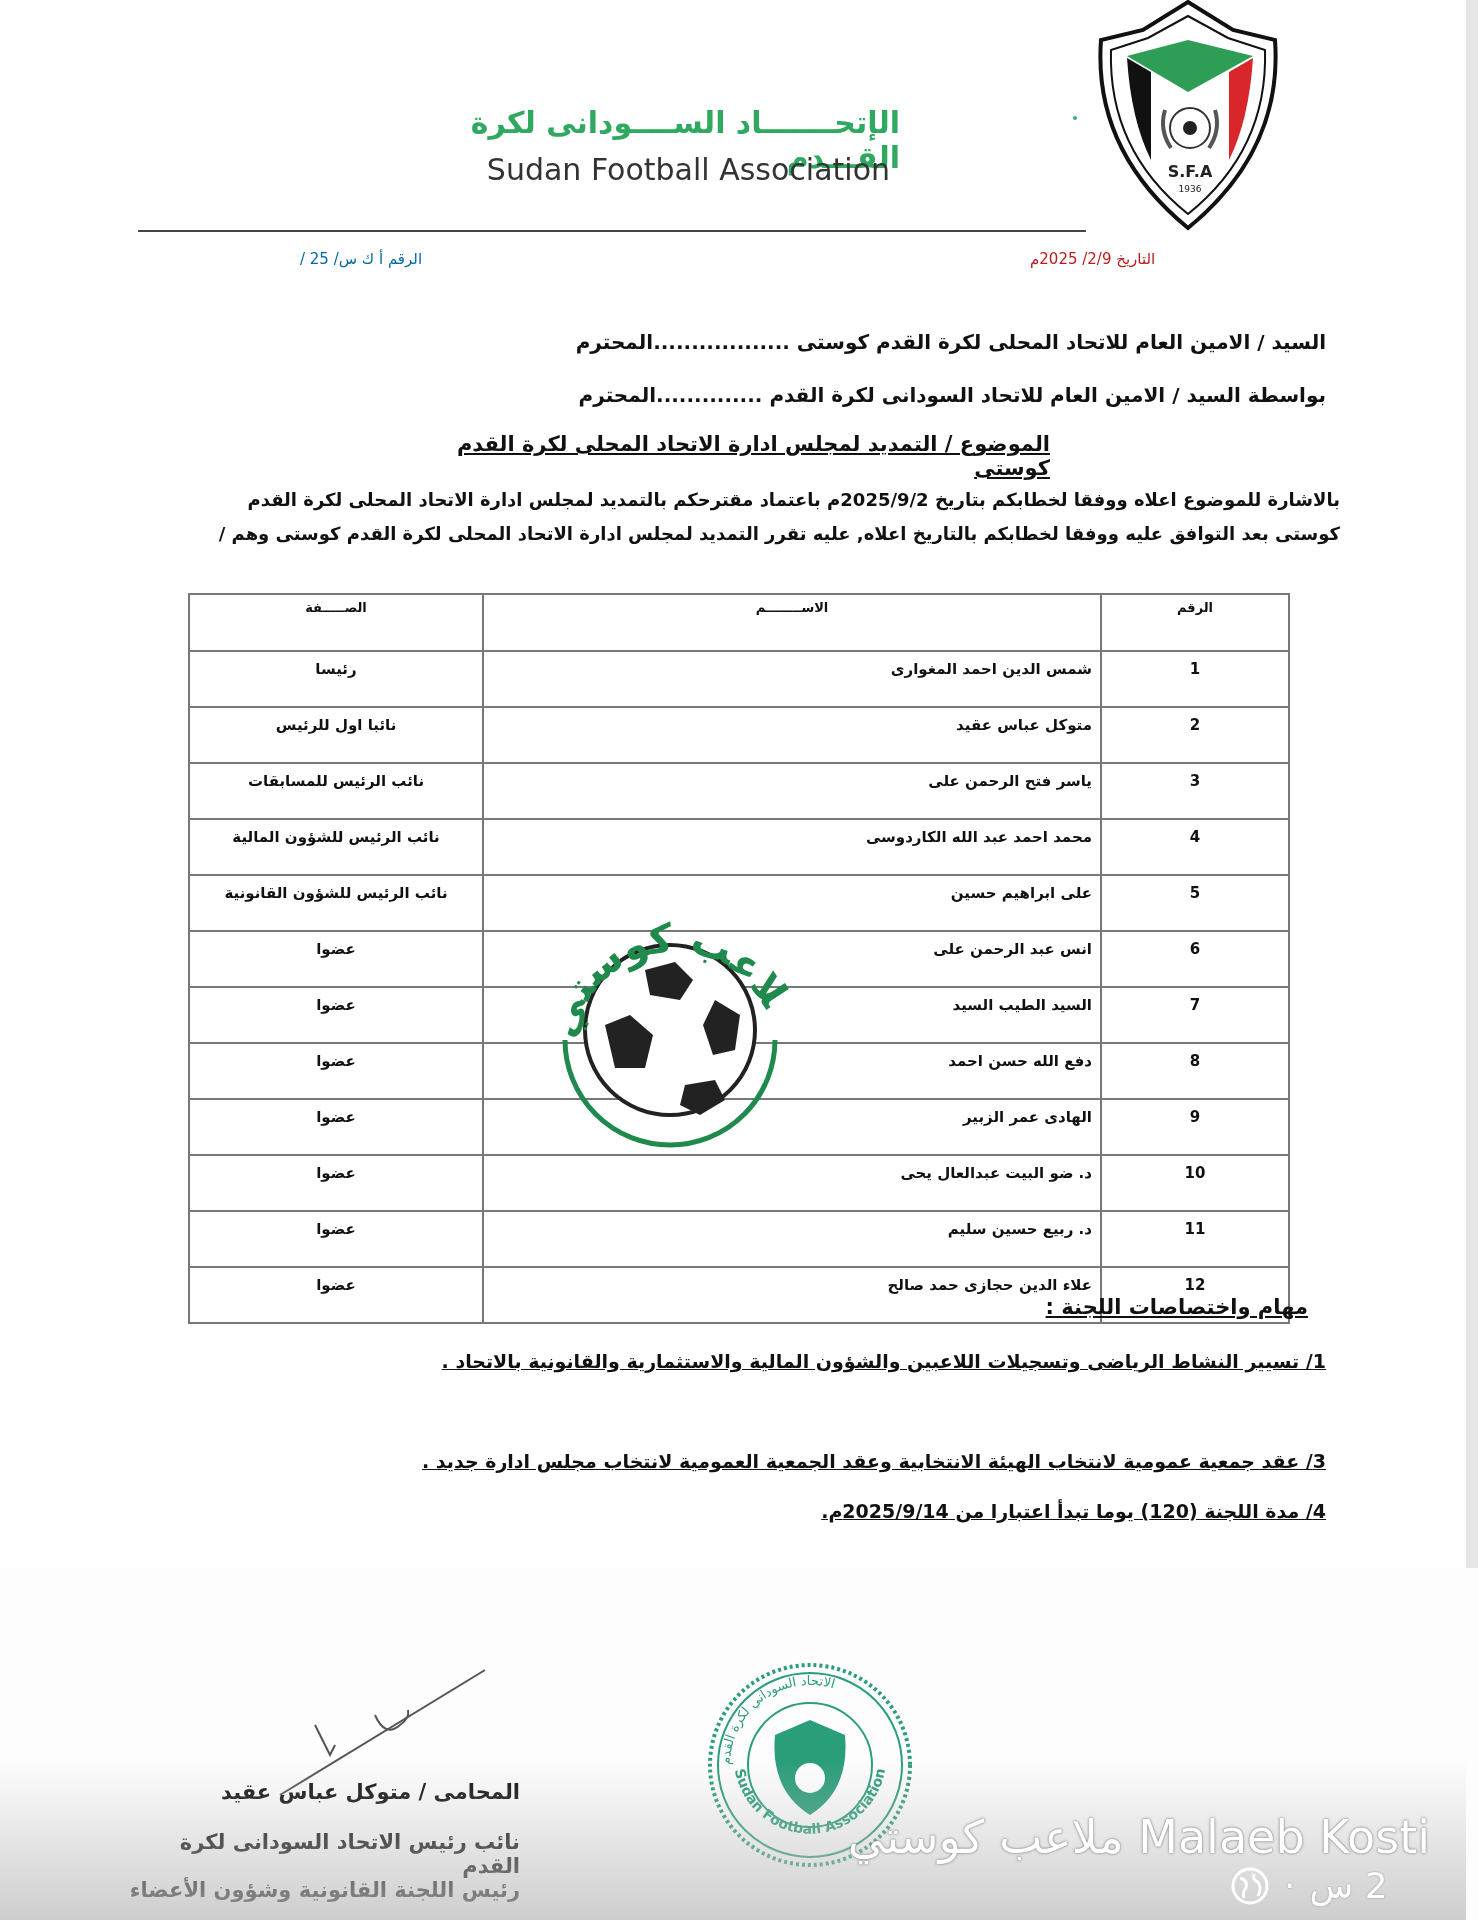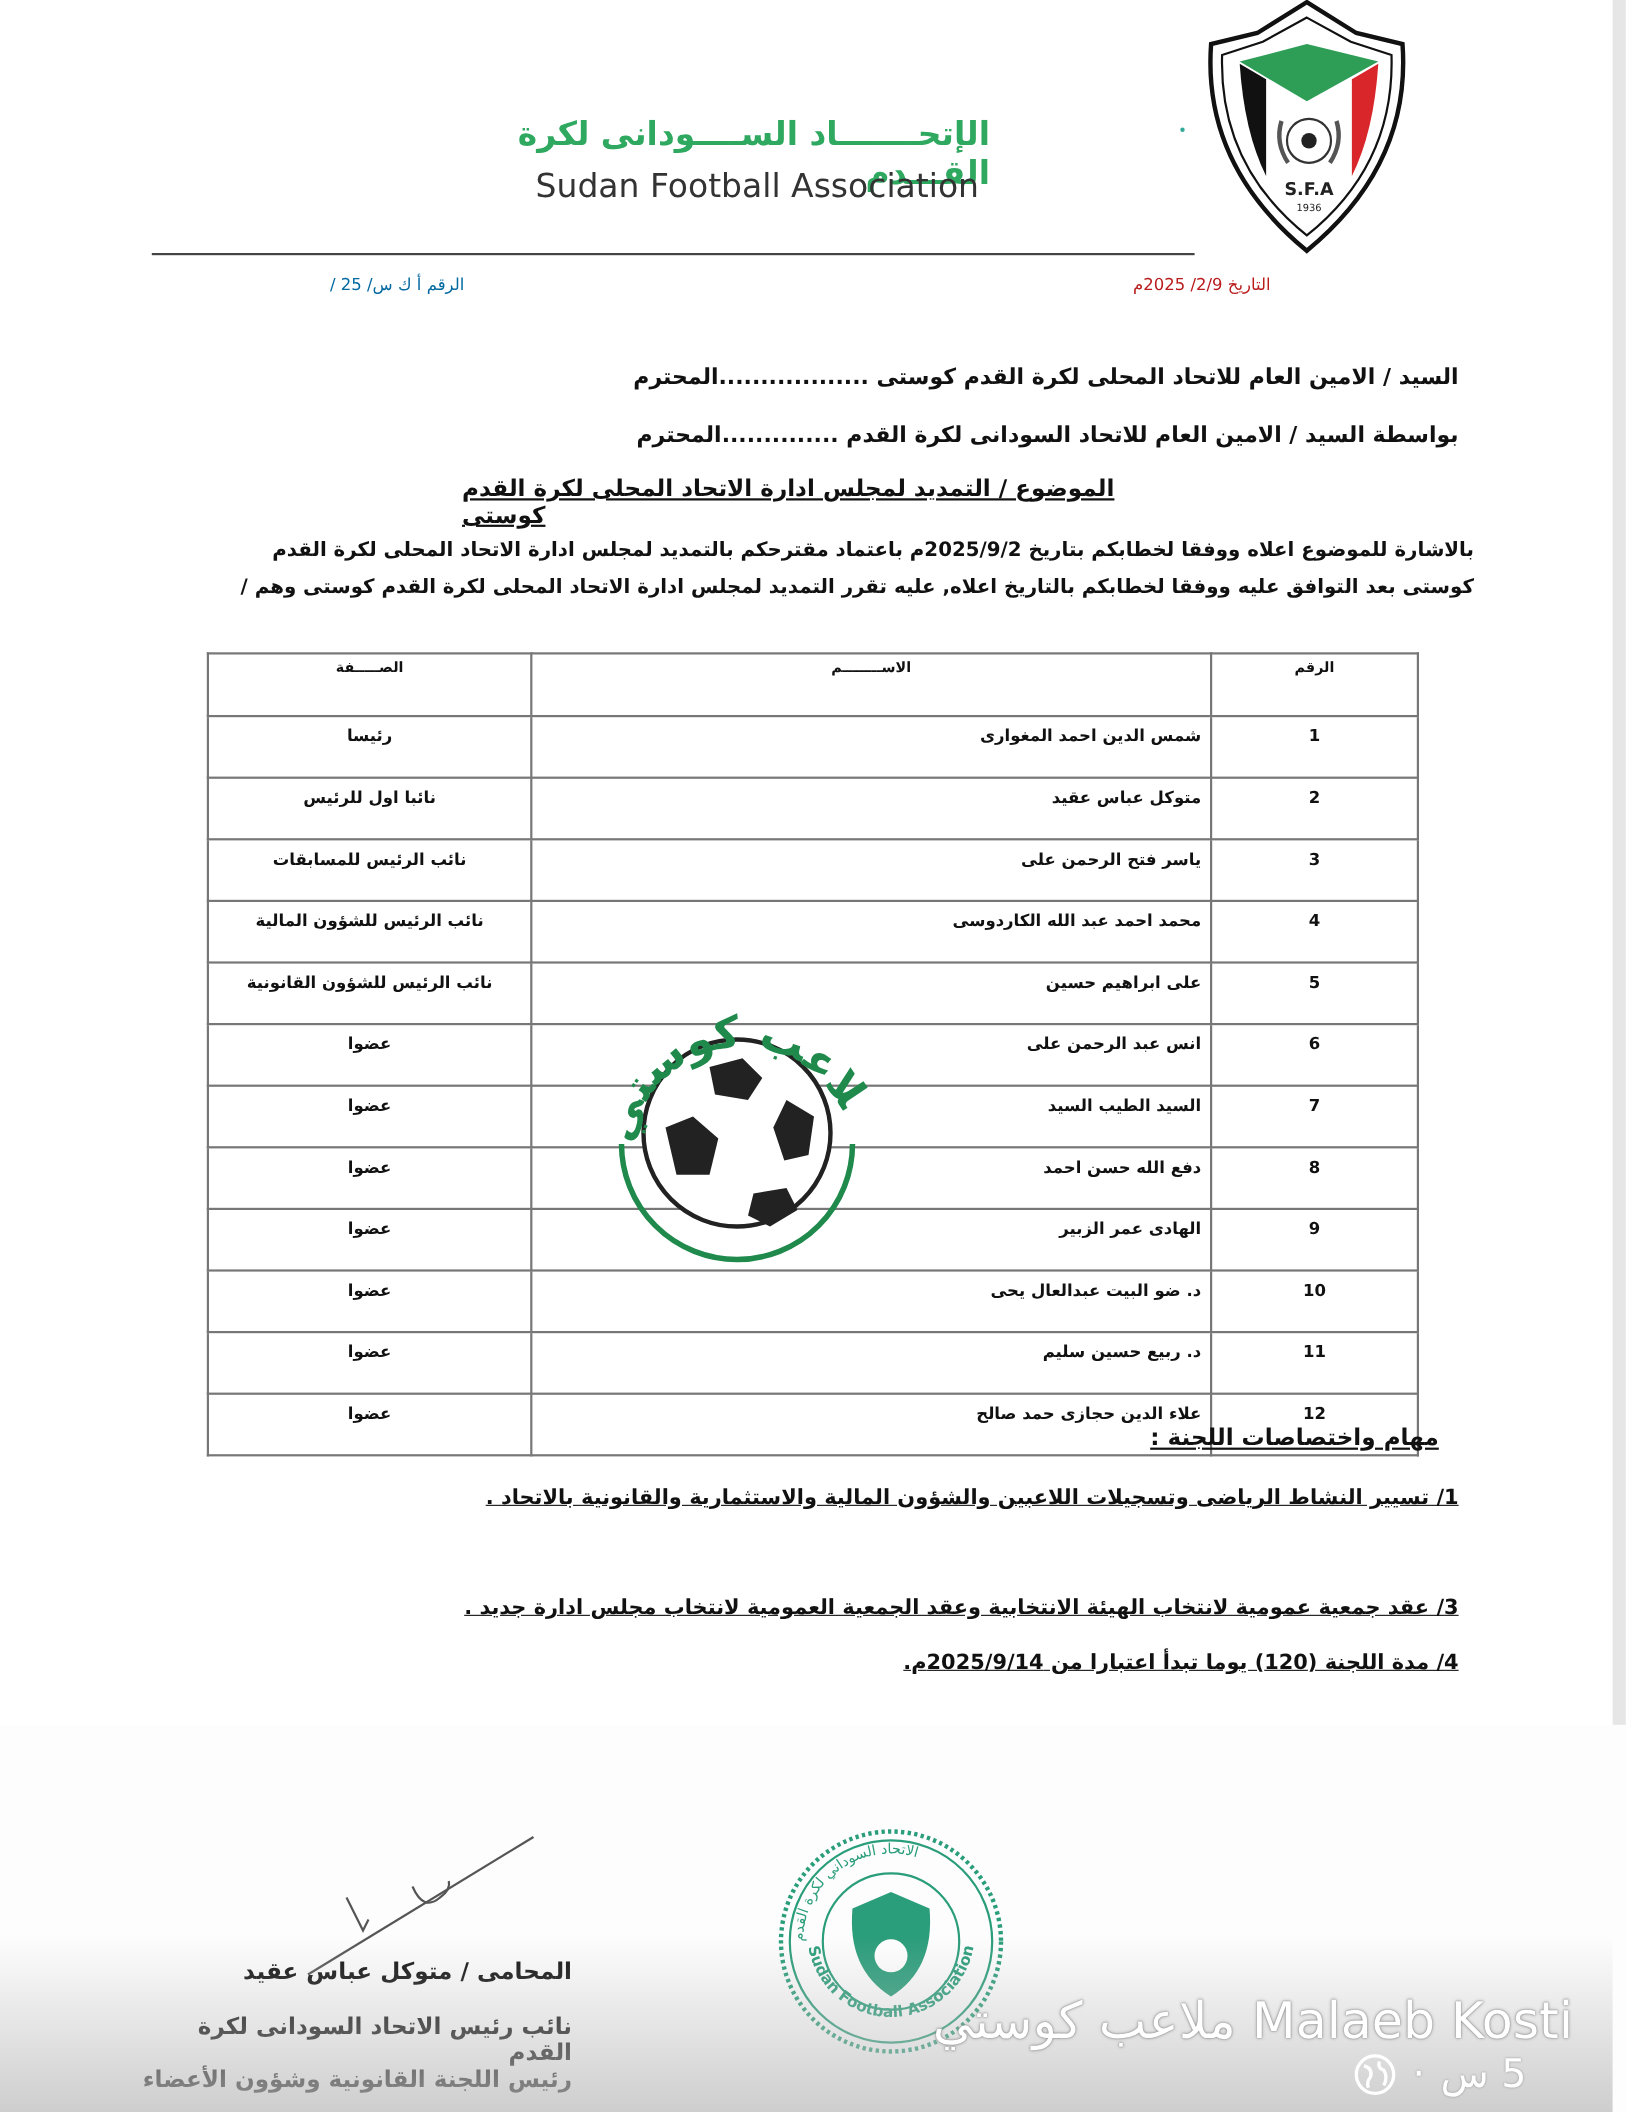--- a/index.html
+++ b/index.html
@@ -10,21 +10,21 @@
   
   .org-ar{left:460px;top:105px;width:440px;text-align:right;font-size:30px;font-weight:bold;color:#2fa860;letter-spacing:1px;}
   .org-en{left:470px;top:152px;width:420px;text-align:right;font-family:"DejaVu Sans",sans-serif;font-size:30px;color:#333;}
   .dot{left:1073px;top:116px;width:4px;height:4px;background:#3a9;border-radius:50%;}
   .hr{left:138px;top:230px;width:948px;height:2px;background:#444;}
   .ref{left:300px;top:250px;font-size:15px;color:#0369a1;}
   .date{left:1030px;top:250px;font-size:15px;color:#b91c1c;}
   .logo{left:1093px;top:0px;width:190px;height:232px;}
   
   .line{right:140px;font-size:20px;font-weight:bold;text-align:right;white-space:nowrap;}
-  .subject{left:420px;width:630px;top:432px;font-size:21px;font-weight:bold;text-align:left;text-decoration:underline;}
+  .subject{left:420px;width:630px;top:432px;font-size:21px;font-weight:bold;text-align:right;text-decoration:underline;}
   .para{left:200px;width:1140px;top:483px;font-size:18px;font-weight:bold;line-height:34px;text-align:right;}
   
   table.members{position:absolute;left:188px;top:593px;width:1102px;border-collapse:collapse;}
   table.members td,table.members th{border:2px solid #777;padding:0 8px;vertical-align:top;font-size:15px;font-weight:bold;}
   table.members th{font-weight:bold;height:50px;text-align:center;padding-top:5px;font-size:13px;}
   table.members td{height:46px;padding-top:8px;}
   .c-num{width:170px;text-align:center;font-size:17px;}
   .c-name{width:600px;text-align:right;}
   .c-role{text-align:center;}
   .watermark{left:535px;top:890px;width:270px;height:270px;pointer-events:none;}
@@ -183,15 +183,15 @@
   </svg>
 
   <div class="abs fb-overlay"></div>
   <div class="abs fb-name">ملاعب كوستي  Malaeb Kosti</div>
   <div class="abs fb-time">
     <svg width="40" height="40" viewBox="0 0 40 40">
       <circle cx="20" cy="20" r="17" fill="none" stroke="#fff" stroke-width="3"></circle>
       <path d="M10 12 Q18 14 16 22 Q12 26 14 32 M24 8 Q22 14 28 16 Q32 22 28 30" stroke="#fff" stroke-width="3" fill="none"></path>
     </svg>
     <span>·</span>
-    <span class="rtl">5 س</span>
+    <span class="rtl">2 س</span>
   </div>
 </div>
 
 </body></html>

